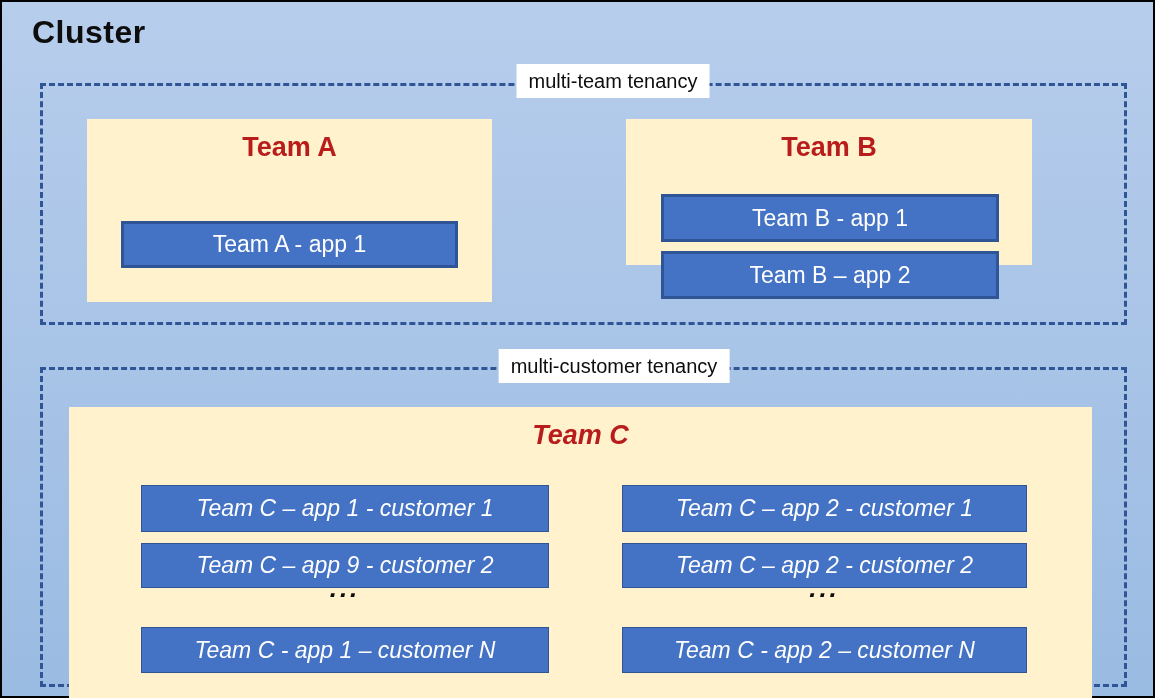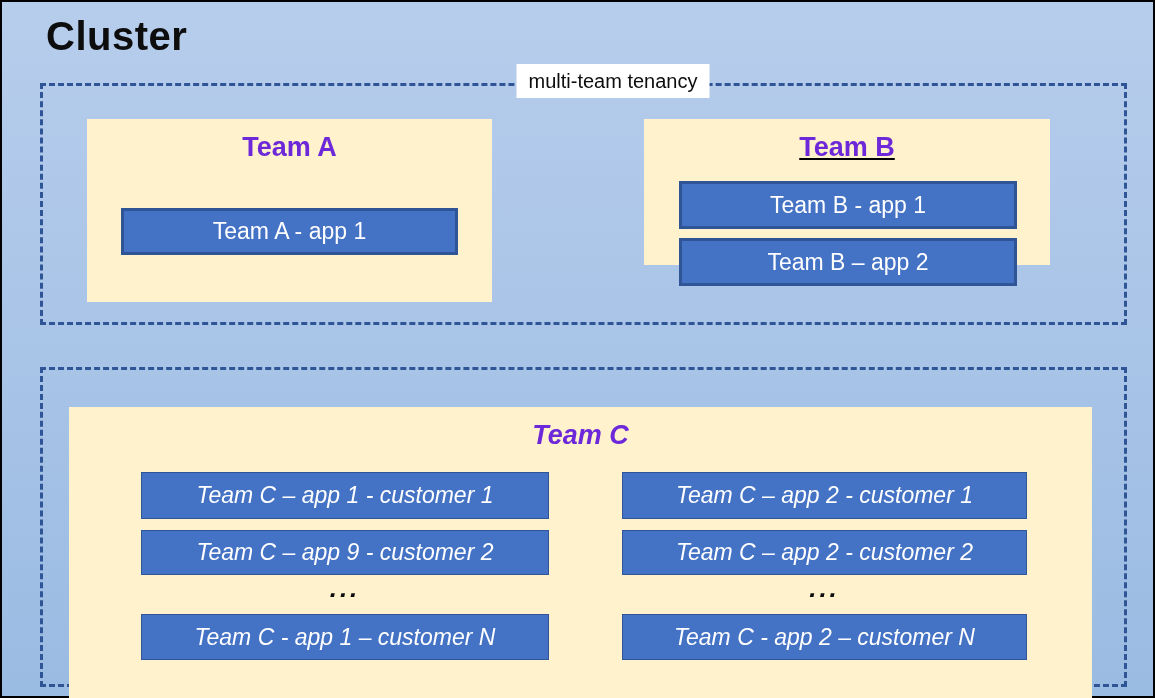--- a/index.html
+++ b/index.html
@@ -8,22 +8,22 @@
     width: 1155px; height: 698px; overflow: hidden;
   }
   .canvas {
     position: relative;
     width: 1155px; height: 698px;
     box-sizing: border-box;
     background: linear-gradient(180deg, var(--background-top, #b7cdec) 0%, var(--background-bottom, #9abbe2) 100%);
     border: 2px solid var(--outer-border, #000000);
   }
   .cluster-title {
-    position: absolute; left: 44px; top: 12px;
-    font-size: 40px; font-weight: bold; color: #0d0d0d;
+    position: absolute; left: 30px; top: 12px;
+    font-size: 32px; font-weight: bold; color: #0d0d0d;
     letter-spacing: 0.5px;
   }
   .tenancy-box {
     position: absolute;
     box-sizing: border-box;
     border: 3px dashed var(--dashed-border, #2f5597);
   }
   .tenancy-box.multi-team  { left: 38px; top: 81px;  width: 1087px; height: 242px; }
   .tenancy-box.multi-customer { left: 38px; top: 365px; width: 1087px; height: 320px; }
   .tenancy-label {
@@ -37,36 +37,37 @@
     margin-left: 36px;
   }
   .tenancy-label.multi-team { left: 575px; top: 62px; }
   .tenancy-label.multi-customer { left: 576px; top: 347px; }
   .team-box {
     position: absolute;
     box-sizing: border-box;
     background: var(--team-fill, #fff2cc);
   }
   .team-box.team-a { left: 44px;  top: 33px; width: 405px;  height: 183px; }
-  .team-box.team-b { left: 601px; top: 33px; width: 406px;  height: 146px; text-decoration: underline; }
+  .team-box.team-b { left: 583px; top: 33px; width: 406px;  height: 146px; }
   .team-box.team-c { left: 26px;  top: 37px; width: 1023px; height: 356px; font-style: italic; }
   .team-title {
     margin-top: 13px;
     text-align: center;
-    font-size: 27px; font-weight: bold; color: #6d28d9;
+    font-size: 27px; font-weight: bold; color: #b91c1c;
   }
   .app-box {
     position: absolute;
     box-sizing: border-box;
     background: var(--app-fill, #4472c4);
     border: 3px solid var(--app-border, #2f5597);
     color: var(--app-text, #ffffff);
     font-size: 23px;
     display: flex; align-items: center; justify-content: center;
     white-space: nowrap;
+    margin-top: 13px;
   }
   .app-box.thin-border { border-width: 1px; }
   .team-a .app-box.a1 { left: 34px; top: 89px;  width: 337px; height: 47px; text-align: right; }
   .team-b .app-box.b1 { left: 35px; top: 62px;  width: 338px; height: 48px; }
   .team-b .app-box.b2 { left: 35px; top: 119px; width: 338px; height: 48px; text-align: center; }
   
   .team-c .col-left  .app-box { left: 72px;  width: 408px; }
   .team-c .col-right .app-box { left: 553px; width: 405px; }
   .team-c .row-1 { top: 65px;  height: 47px; }
   .team-c .row-2 { top: 123px; height: 45px; }
@@ -97,20 +98,21 @@
     </div>
 
     <div class="team-box team-b">
       <div class="team-title">Team B</div>
       <div class="app-box b1">Team B - app 1</div>
       <div class="app-box b2">Team B – app 2</div>
     </div>
 
   </div>
 
+  <div class="tenancy-label multi-customer">multi-customer tenancy</div>
   <div class="tenancy-box multi-customer">
 
     <div class="team-box team-c">
       <div class="team-title">Team C</div>
 
       <div class="col-left">
         <div class="app-box thin-border row-1">Team C – app 1 - customer 1</div>
         <div class="app-box thin-border row-2">Team C – app 9 - customer 2</div>
         <div class="ellipsis">...</div>
         <div class="app-box thin-border row-n">Team C - app 1 – customer N</div>

